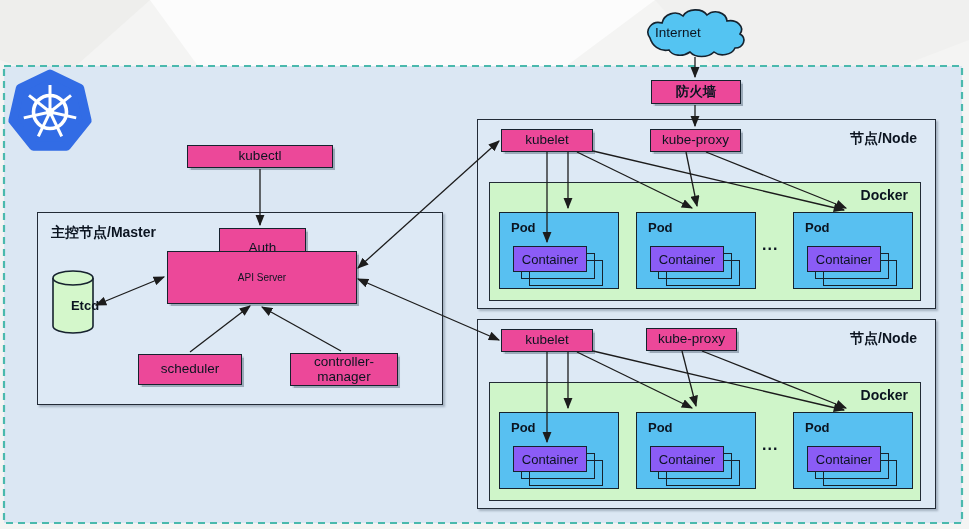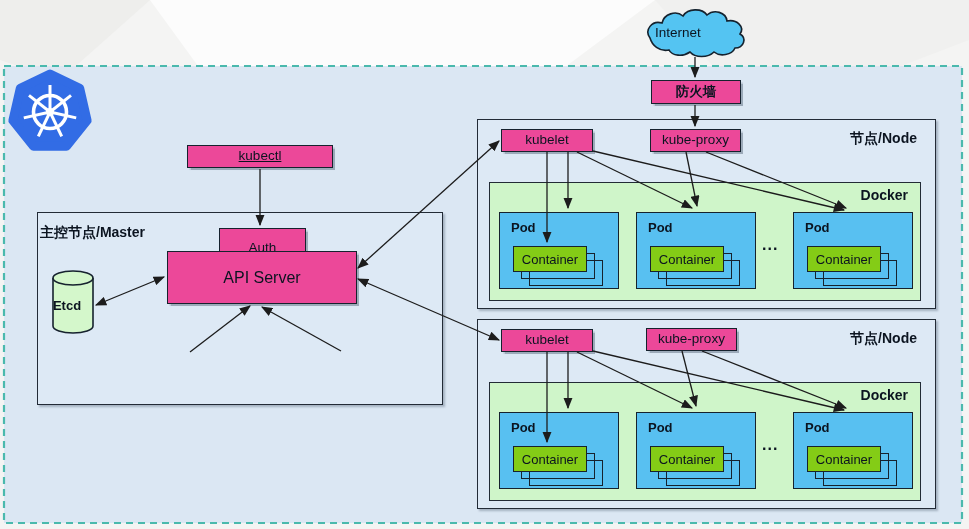--- a/index.html
+++ b/index.html
@@ -37,21 +37,21 @@
   }
   .podbox{
     position:absolute;
     background:#58c0f1;
     border:1.5px solid #16222e;
     box-sizing:border-box;
   }
   .podlabel{position:absolute;left:11px;top:7px;font-size:13px;font-weight:600;}
   .ctrbox{
     position:absolute;
-    background:#84cc16;
+    background:#8b5cf6;
     border:1.4px solid #16222e;
     display:flex;align-items:center;justify-content:center;
     font-size:13px;box-sizing:border-box;z-index:2;
   }
   .ghost{
     position:absolute;border:1.4px solid #16222e;background:transparent;
     box-sizing:border-box;z-index:1;
   }
   .title{font-weight:bold;font-size:14px;position:absolute;white-space:nowrap;}
   .ellipsis{position:absolute;font-weight:bold;font-size:16px;letter-spacing:1px;}
@@ -87,33 +87,36 @@
       <line x1="50" y1="52" x2="23.8" y2="57.9"></line>
       <line x1="50" y1="52" x2="29" y2="35.3"></line>
     </g>
     <circle cx="50" cy="52" r="4" fill="#ffffff"></circle>
   </svg>
 
   <div class="cloudlabel" style="left:655px;top:25px;width:80px;">Internet</div>
 
   <div class="bluebox" style="left:651px;top:80px;width:90px;height:24px;font-weight:600;">防火墙</div>
 
-  <div class="bluebox" style="left:187px;top:145px;width:146px;height:23px;text-decoration:underline;">kubectl</div>
+  <div class="bluebox" style="left:187px;top:145px;width:146px;height:23px;">kubectl</div>
 
   <div class="frame" style="left:37px;top:212px;width:406px;height:193px;">
-    <div class="title" style="left:2px;top:11px;">主控节点/Master</div>
+    <div class="title" style="left:13px;top:11px;">主控节点/Master</div>
 
     <div class="bluebox" style="left:181px;top:15px;width:87px;height:40px;">Auth</div>
-    <div class="bluebox" style="left:129px;top:38px;width:190px;height:53px;font-size:16px;">API Server</div>
+    <div class="bluebox" style="left:129px;top:38px;width:190px;height:53px;font-size:10px;">API Server</div>
+    <div class="bluebox" style="left:100px;top:141px;width:104px;height:31px;">scheduler</div>
+    <div class="bluebox two-line" style="left:252px;top:140px;width:108px;height:33px;">controller-
+manager</div>
 
     <svg width="50" height="72" style="position:absolute;left:12px;top:55px;">
       <path d="M3,10 L3,58 A20,7 0 0 0 43,58 L43,10" fill="#d4f7cb" stroke="#16222e" stroke-width="1.6"></path>
       <ellipse cx="23" cy="10" rx="20" ry="7" fill="#d4f7cb" stroke="#16222e" stroke-width="1.6"></ellipse>
     </svg>
-    <div class="etcdlabel" style="left:6px;top:85px;width:46px;">Etcd</div>
+    <div class="etcdlabel" style="left:24px;top:85px;width:46px;">Etcd</div>
   </div>
 
   <div class="frame" style="left:477px;top:119px;width:459px;height:190px;">
     <div class="title" style="right:18px;top:10px;">节点/Node</div>
     <div class="bluebox" style="left:23px;top:9px;width:92px;height:23px;">kubelet</div>
     <div class="bluebox" style="left:172px;top:9px;width:91px;height:23px;">kube-proxy</div>
 
     <div class="dockerbox" style="left:11px;top:62px;width:432px;height:119px;">
       <div class="title" style="right:12px;top:4px;font-size:14px;">Docker</div>
 

